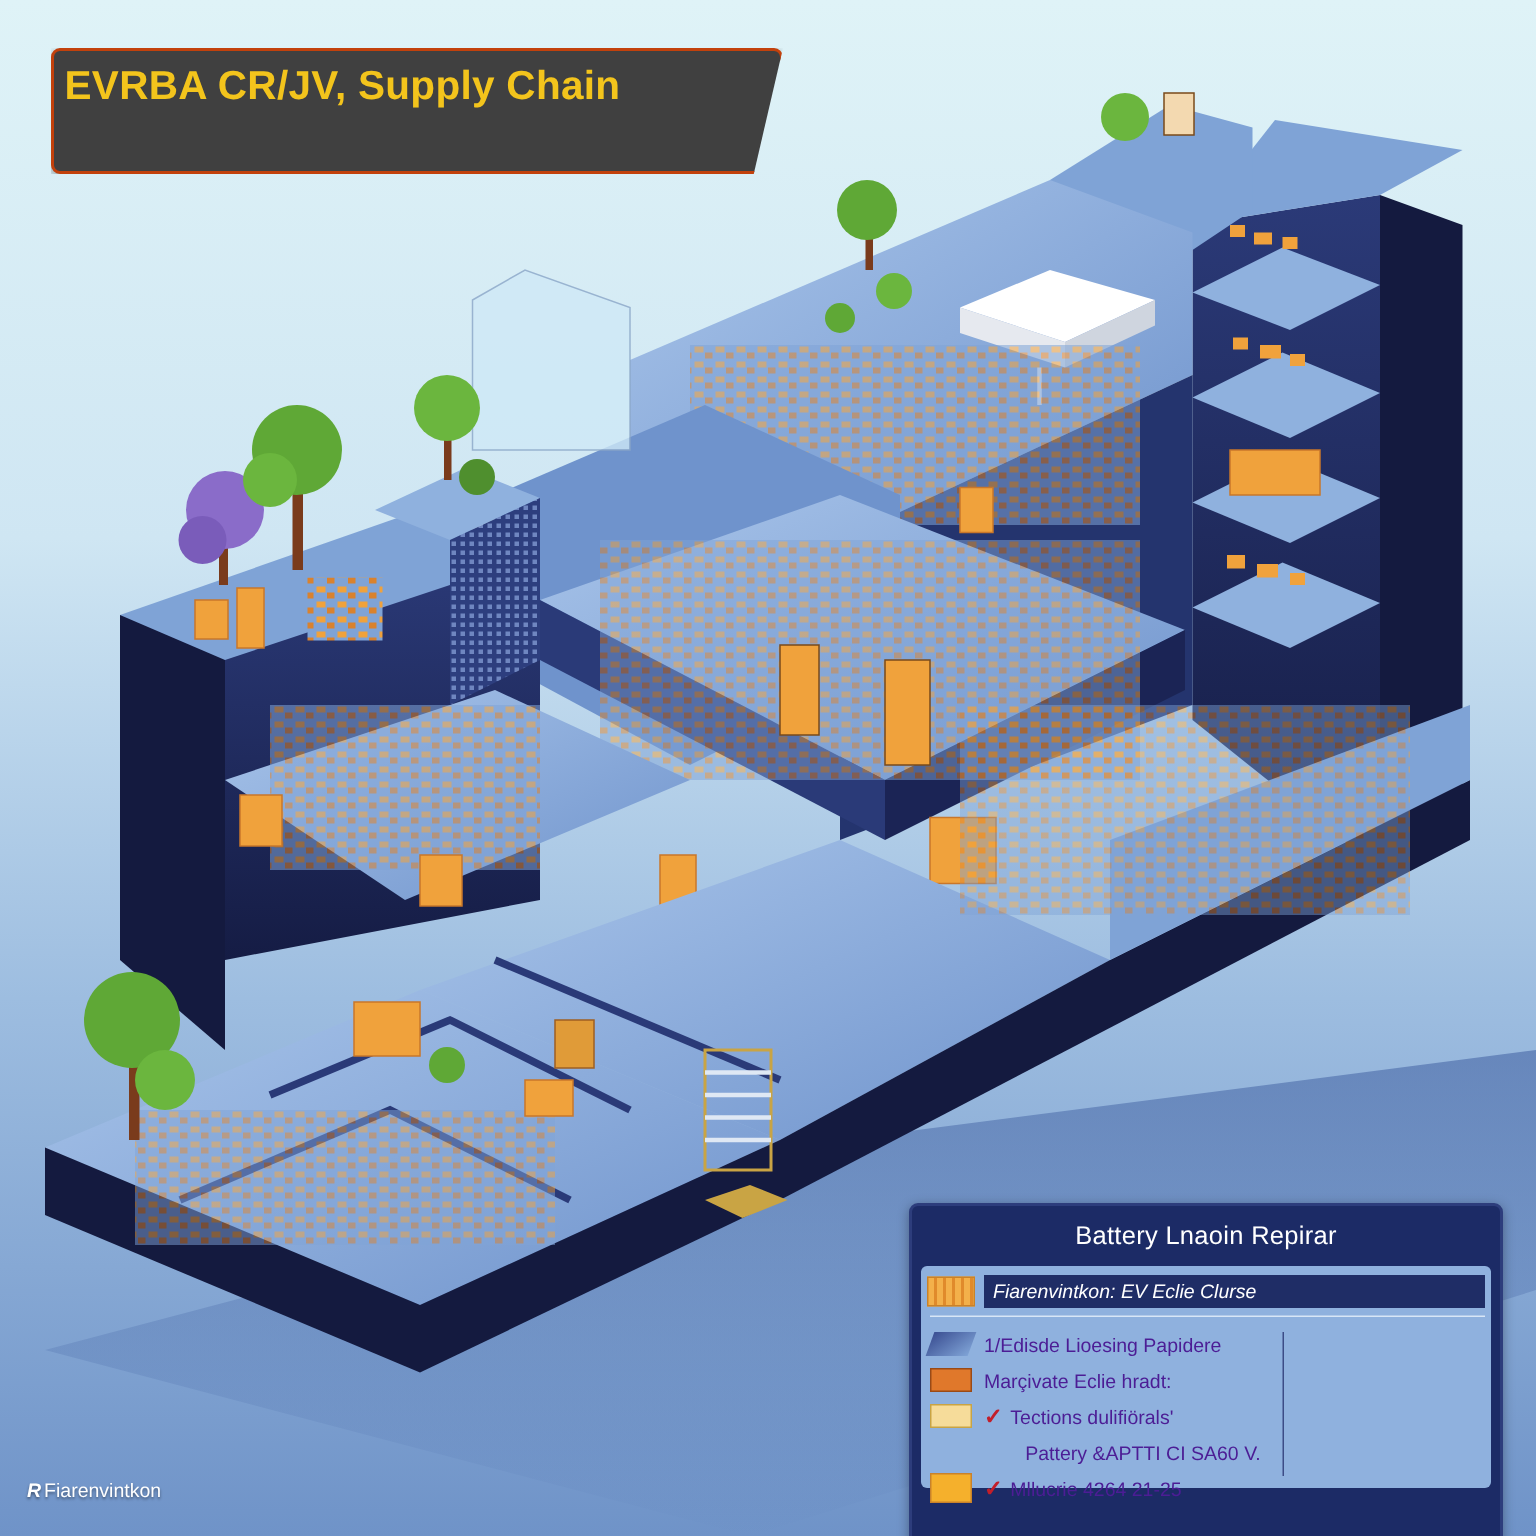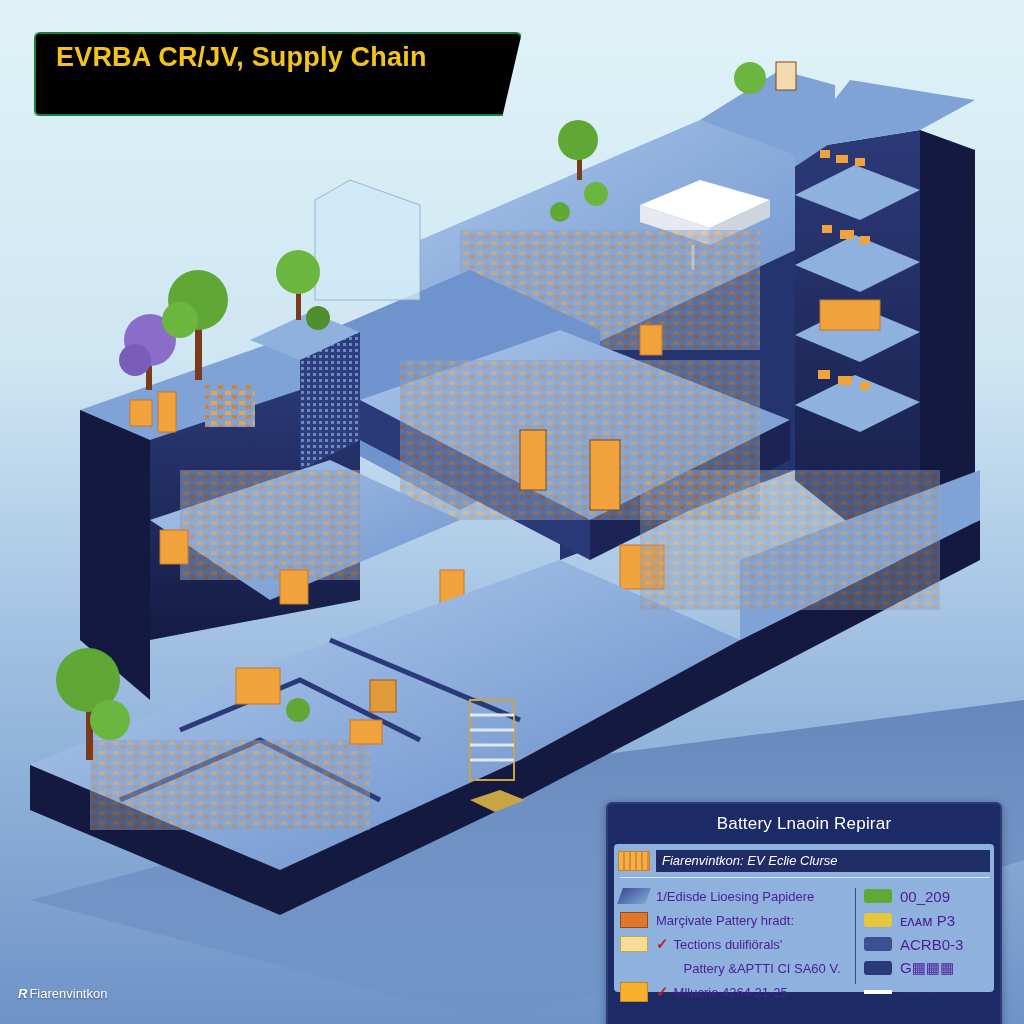--- a/index.html
+++ b/index.html
@@ -5,26 +5,26 @@
     * { box-sizing: border-box; margin: 0; padding: 0; }
     html, body { width: 1024px; height: 1024px; overflow: hidden; }
     body {
       position: relative;
       font-family: "Liberation Sans", sans-serif;
       background: linear-gradient(180deg, #dff3f7 0%, #cfe6f3 35%, #9dbde0 65%, #6f93c8 100%);
     }
     
     .title-banner {
       position: absolute; left: 34px; top: 32px; width: 488px; height: 84px;
-      background: #000000;
-      border: 2px solid #15803d;
+      background: #404040;
+      border: 2px solid #c2410c;
       border-radius: 6px;
       clip-path: polygon(0 0, 100% 0, 96% 100%, 0 100%);
       box-shadow: 0 2px 6px rgba(0,0,0,.35);
-      padding: 8px 0 0 20px;
+      padding: 8px 0 0 7px;
     }
     .title-main {
       color: #f3c41c; font-weight: bold; font-size: 27px; letter-spacing: .2px;
       white-space: nowrap;
     }
     .title-sub {
       color: #ffffff; font-size: 21px; margin-top: 7px; white-space: nowrap;
     }
     
     .scene { position: absolute; left: 0; top: 0; width: 1024px; height: 1024px; }
@@ -262,58 +262,36 @@
     <div class="legend-divider"></div>
     <div class="legend-vdivider"></div>
 
     <div class="legend-left">
       <div class="legend-row">
         <span class="ico" style="background:linear-gradient(135deg,#3b4f93,#7fa3d6);transform:skewX(-20deg);"></span>
         <span class="txt">1/Edisde Lioesing Papidere</span>
       </div>
       <div class="legend-row">
         <span class="ico" style="background:#e0782b;border:1px solid #9a4a16;"></span>
-        <span class="txt">Marçivate Pattery hradt:</span>
+        <span class="txt">Marçivate Eclie hradt:</span>
       </div>
       <div class="legend-row">
         <span class="ico" style="background:#f6dc9a;border:1px solid #c9a444;"></span>
         <span class="chk">✓</span>
         <span class="txt">Tections dulifiörals'</span>
       </div>
       <div class="legend-row" style="padding-left:52px;justify-content:center;">
         <span class="txt">Pattery &amp;APTTI CI SA60 V.</span>
       </div>
       <div class="legend-row">
         <span class="ico" style="background:#f5b02c;border:1px solid #c9822a;height:20px;"></span>
         <span class="chk">✓</span>
         <span class="txt">Mllucrie 4264 21-25</span>
       </div>
     </div>
 
-    <div class="legend-right">
-      <div class="legend-row">
-        <span class="ico" style="background:#5fa836;border-radius:3px;"></span>
-        <span class="txt">00_209</span>
-      </div>
-      <div class="legend-row">
-        <span class="ico" style="background:#e6c63a;border-radius:3px;"></span>
-        <span class="txt">ᴇᴧᴀᴍ P3</span>
-      </div>
-      <div class="legend-row">
-        <span class="ico" style="background:#3b4f93;border-radius:3px;"></span>
-        <span class="txt">ACRB0-3</span>
-      </div>
-      <div class="legend-row">
-        <span class="ico" style="background:#2a3a78;border-radius:3px;"></span>
-        <span class="txt">G▦▦▦</span>
-      </div>
-      <div class="legend-row">
-        <span class="ico" style="height:4px;background:#ffffff;"></span>
-        <span class="txt" style="font-size:10px;">·-·-·-·-·-·-·</span>
-      </div>
-    </div>
   </div>
 </div>
 
 <div class="brand">
   <span class="brand-icon">R</span>
   <span>Fiarenvintkon</span>
 </div>
 
 </body></html>

